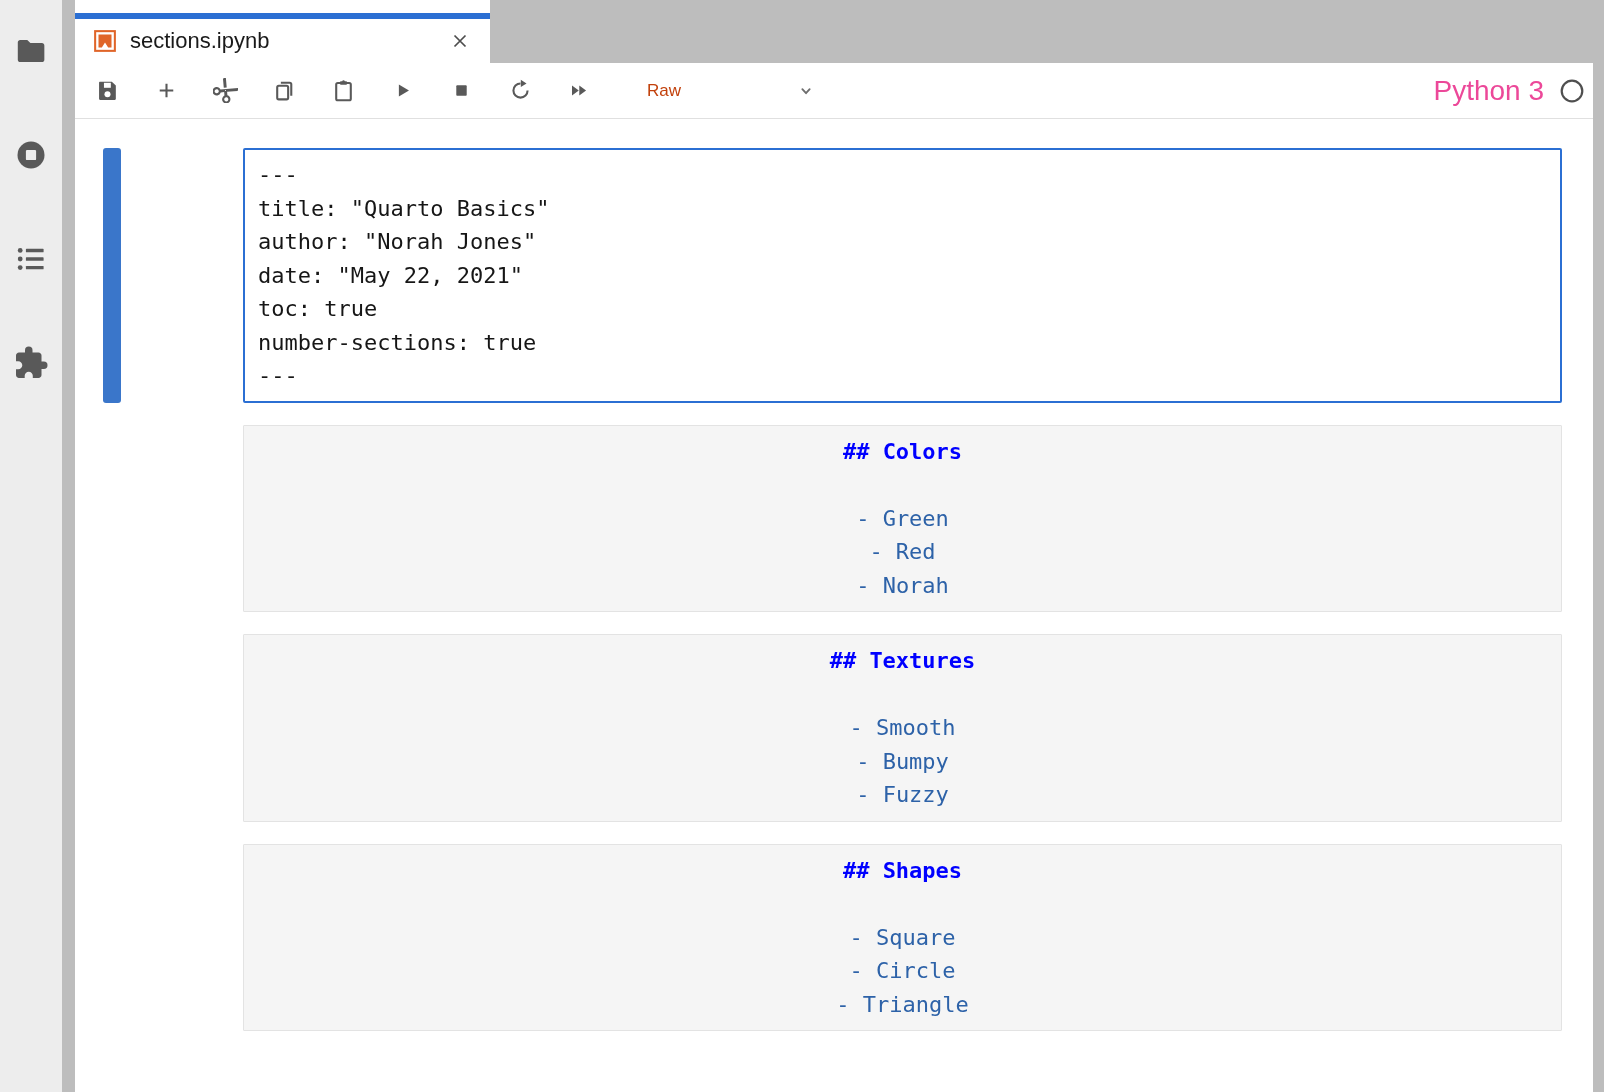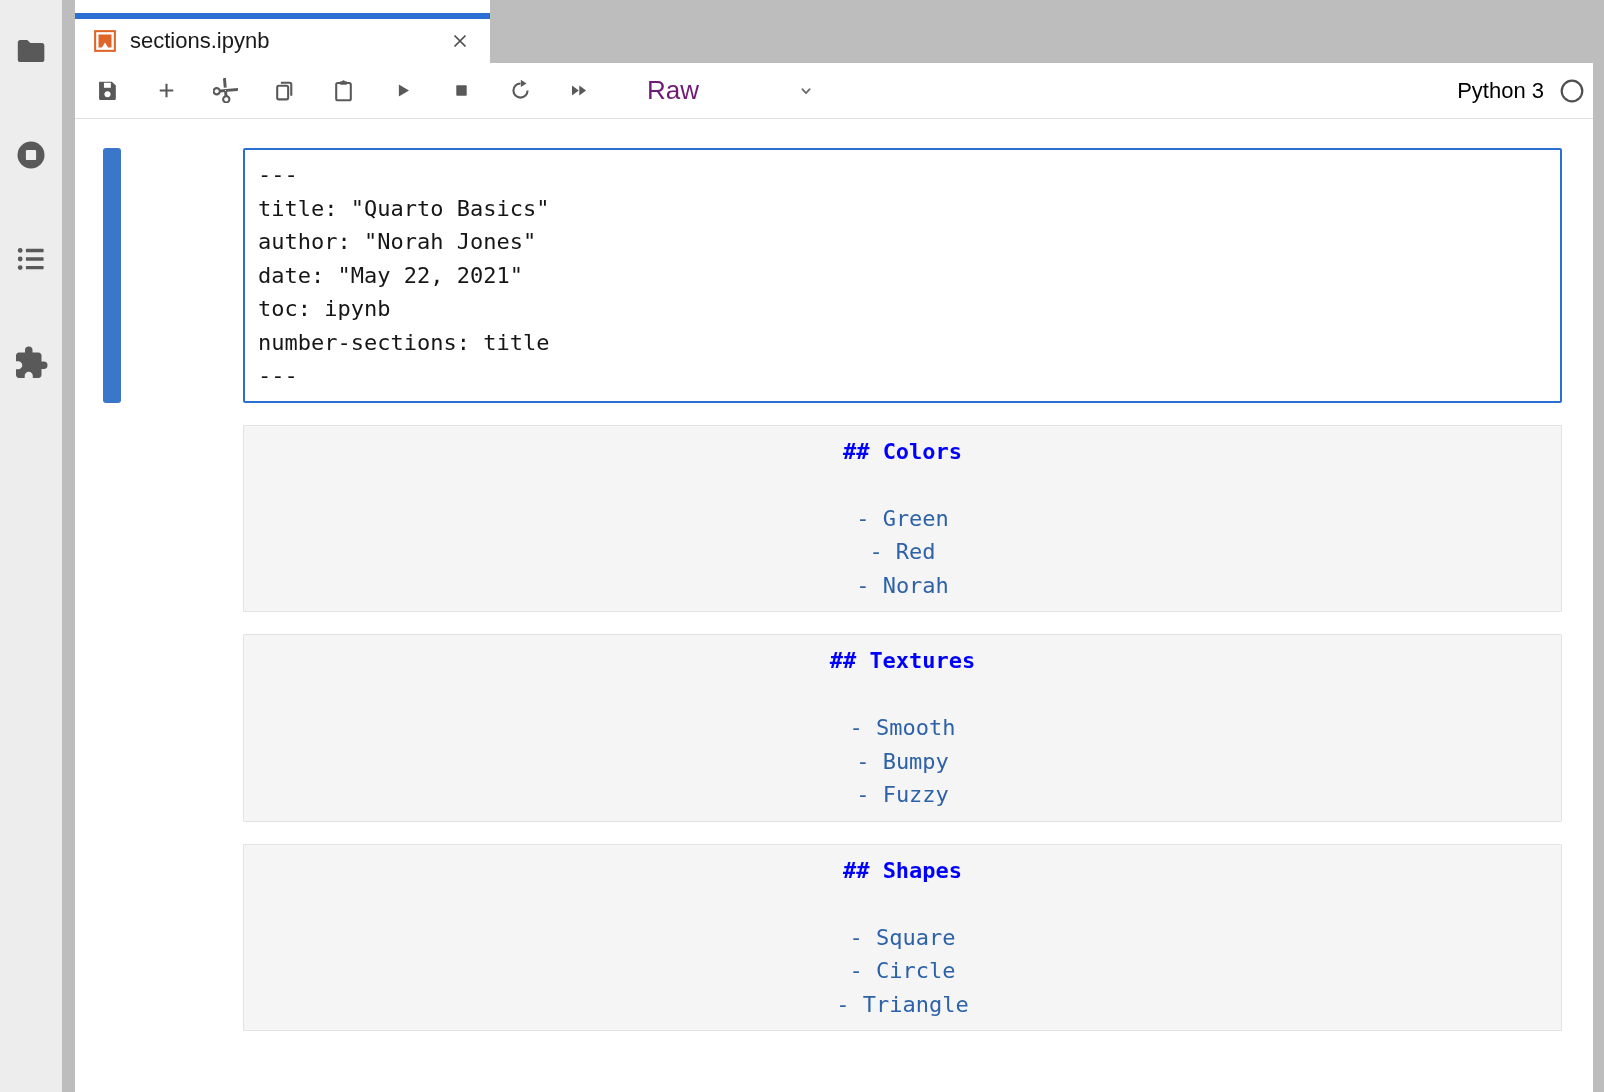--- a/index.html
+++ b/index.html
@@ -45,24 +45,24 @@
     border-bottom:1px solid #e0e0e0;
     display:flex; align-items:center; padding:0 8px 0 15px; gap:25px;
   }
   .tb-btn { width:34px; height:34px; display:grid; place-items:center; cursor:pointer; background:none; border:none; padding:0; }
   .tb-btn svg { width:25px; height:25px; }
   .celltype-dropdown {
     margin-left:26px; width:170px; height:40px;
     display:flex; align-items:center; justify-content:space-between;
     cursor:pointer;
   }
-  .celltype-label { font-size:26px; color:#701a75; }
+  .celltype-label { font-size:17px; color:#c2410c; }
   .celltype-dropdown svg { width:22px; height:22px; }
   .kernel-group { margin-left:auto; display:flex; align-items:center; gap:15px; }
-  .kernel-name { font-size:22px; color:#000000;margin-left:15px; }
+  .kernel-name { font-size:28px; color:#ec4899;margin-left:15px; }
   .kernel-status { width:26px; height:26px; display:grid; place-items:center; cursor:pointer; }
   .kernel-status svg { width:26px; height:26px; }
 
   
   .content { flex:1; overflow:hidden; padding:29px 0 0 28px; background:#fff; }
   .cell { display:flex; align-items:stretch; }
   .collapser { width:18px; border-radius:3px; background:transparent; flex:0 0 auto; cursor:pointer; }
   .cell.active .collapser { background:#3a76ca; }
   .prompt { width:122px; flex:0 0 auto; }
   .editor {
@@ -220,22 +220,22 @@
   <div class="content">
 
     <div class="cell raw active">
       <div class="collapser"></div>
       <div class="prompt"></div>
       <div class="editor">
         <div class="line">---</div>
         <div class="line">title: "Quarto Basics"</div>
         <div class="line">author: "Norah Jones"</div>
         <div class="line">date: "May 22, 2021"</div>
-        <div class="line">toc: ipynb</div>
-        <div class="line">number-sections: title</div>
+        <div class="line">toc: true</div>
+        <div class="line">number-sections: true</div>
         <div class="line">---</div>
       </div>
     </div>
 
     <div class="cell md">
       <div class="collapser"></div>
       <div class="prompt"></div>
       <div class="editor">
         <div class="line md-h2">## Colors</div>
         <div class="line"></div>

